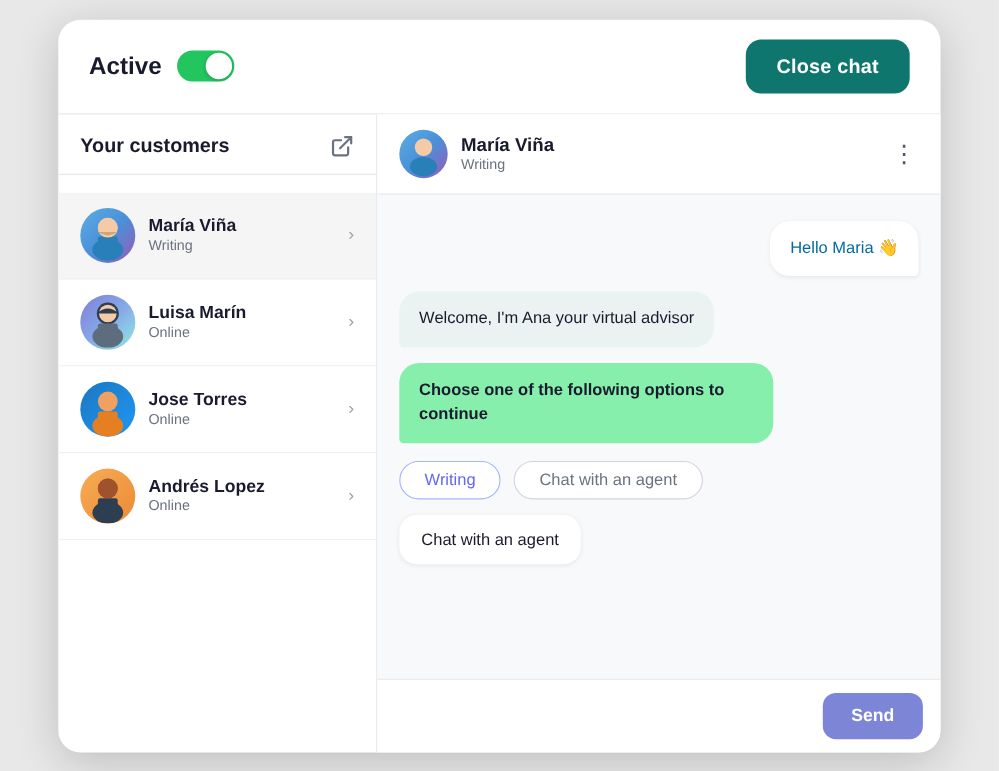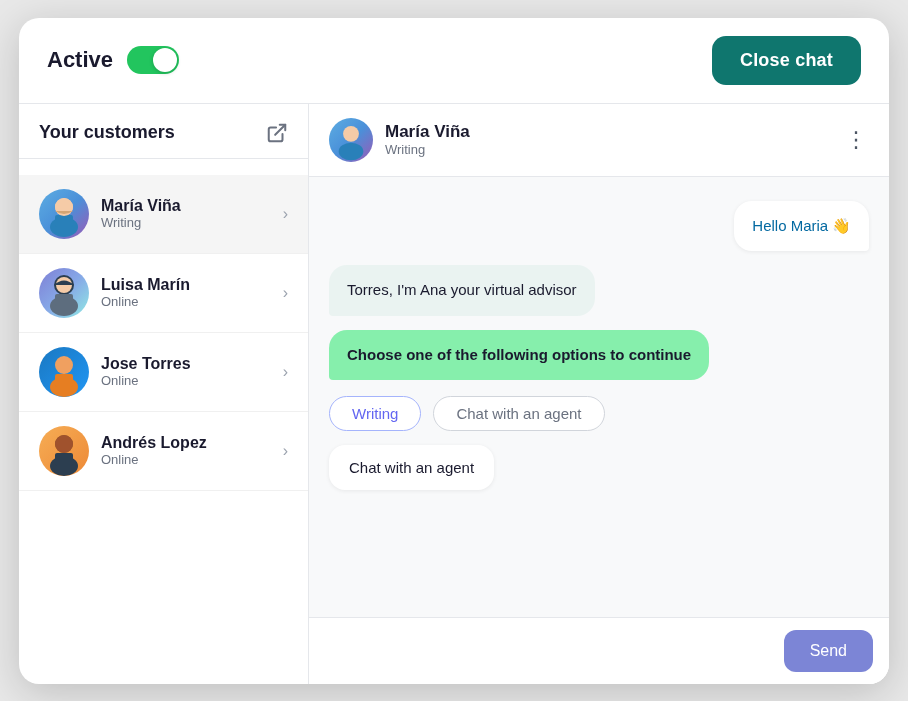--- a/index.html
+++ b/index.html
@@ -6,21 +6,21 @@
     body {
       background: #e8e8e8;
       display: flex;
       align-items: center;
       justify-content: center;
       min-height: 100vh;
       font-family: -apple-system, BlinkMacSystemFont, 'Segoe UI', sans-serif;
     }
 
     .app-container {
-      width: 870px;
+      width: 802px;
       background: #ffffff;
       border-radius: 20px;
       box-shadow: 0 8px 40px rgba(0,0,0,0.18);
       overflow: hidden;
     }
 
     
     .top-bar {
       display: flex;
       align-items: center;
@@ -279,21 +279,21 @@
       background: transparent;
       padding: 8px 0;
     }
     .send-btn {
       background: #7c85d6;
       color: #fff;
       border: none;
       border-radius: 12px;
       padding: 12px 26px;
       font-size: 16px;
-      font-weight: 400;
+      font-weight: 700;
       cursor: pointer;
     }
 
     
   </style>
 </head>
 <body>
 
 <div class="app-container">
 
@@ -409,21 +409,21 @@
         <div class="more-icon">⋮</div>
       </div>
 
       <div class="chat-messages">
 
         <div class="msg-bubble msg-right">
           Hello Maria 👋
         </div>
 
         <div class="msg-bubble msg-left">
-          Torres, I'm Ana your virtual advisor
+          Welcome, I'm Ana your virtual advisor
         </div>
 
         <div class="msg-bubble msg-options">
           Choose one of the following options to continue
         </div>
 
         <div class="options-row">
           <button class="option-btn active-option">Writing</button>
           <button class="option-btn">Chat with an agent</button>
         </div>

